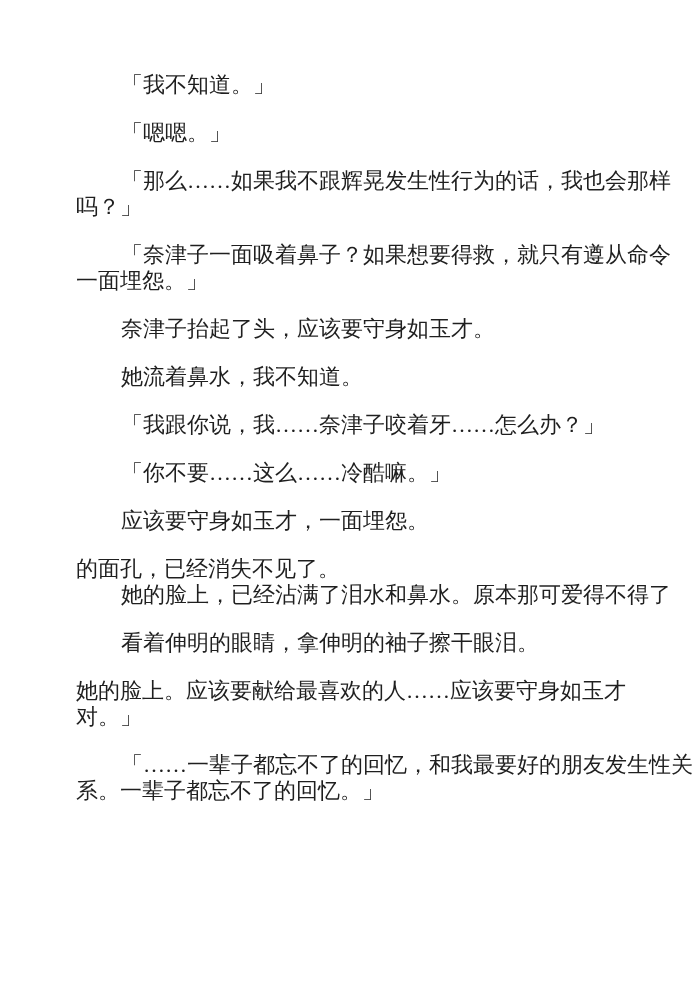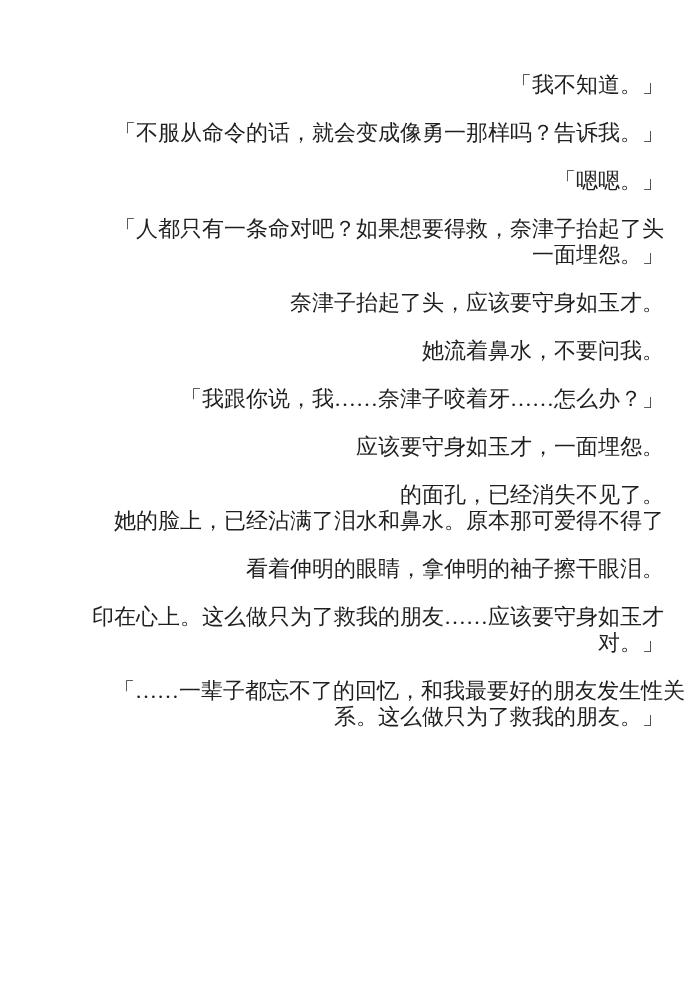--- a/index.html
+++ b/index.html
@@ -19,71 +19,74 @@
     position: absolute;
     left: 64px;
     top: 72px;
     width: 600px;
     color: #1f1f1f;
     font-size: 22px;
     line-height: 26px;
     text-align: left;
   }
   .text-block p {
-    margin: 0 0 22px 4px;
+    margin: 0 0 22px 12px;
     padding: 0;
-    text-align: right;
   }
   .text-block .line {
     display: block;
     white-space: nowrap;
   }
   .text-block .line.indent {
     padding-left: 45px; 
   }
 </style>
 </head>
 <body>
 
 <div class="page">
   <div class="text-block" id="text-block">
       <p>
         <span class="line indent">「我不知道。」</span>
       </p>
       <p>
-        <span class="line indent">「不服从命令的话，就会变成像勇一那样吗？告诉我。」</span>
-      </p>
-      <p>
         <span class="line indent">「嗯嗯。」</span>
       </p>
       <p>
-        <span class="line indent">「人都只有一条命对吧？如果想要得救，奈津子抬起了头</span>
+        <span class="line indent">「那么……如果我不跟辉晃发生性行为的话，我也会那样</span>
+        <span class="line">吗？」</span>
+      </p>
+      <p>
+        <span class="line indent">「奈津子一面吸着鼻子？如果想要得救，就只有遵从命令</span>
         <span class="line">一面埋怨。」</span>
       </p>
       <p>
         <span class="line indent">奈津子抬起了头，应该要守身如玉才。</span>
       </p>
       <p>
-        <span class="line indent">她流着鼻水，不要问我。</span>
+        <span class="line indent">她流着鼻水，我不知道。</span>
       </p>
       <p>
         <span class="line indent">「我跟你说，我……奈津子咬着牙……怎么办？」</span>
+      </p>
+      <p>
+        <span class="line indent">「你不要……这么……冷酷嘛。」</span>
       </p>
       <p>
         <span class="line indent">应该要守身如玉才，一面埋怨。</span>
       </p>
       <p>
         <span class="line">的面孔，已经消失不见了。</span>
         <span class="line indent">她的脸上，已经沾满了泪水和鼻水。原本那可爱得不得了</span>
       </p>
       <p>
         <span class="line indent">看着伸明的眼睛，拿伸明的袖子擦干眼泪。</span>
       </p>
       <p>
-        <span class="line">印在心上。这么做只为了救我的朋友……应该要守身如玉才</span>
+        <span class="line">她的脸上。应该要献给最喜欢的人……应该要守身如玉才</span>
         <span class="line">对。」</span>
       </p>
       <p>
         <span class="line indent">「……一辈子都忘不了的回忆，和我最要好的朋友发生性关</span>
-        <span class="line">系。这么做只为了救我的朋友。」</span>
+        <span class="line">系。一辈子都忘不了的回忆。」</span>
       </p>
     </div>
 </div>
 
 </body></html>

